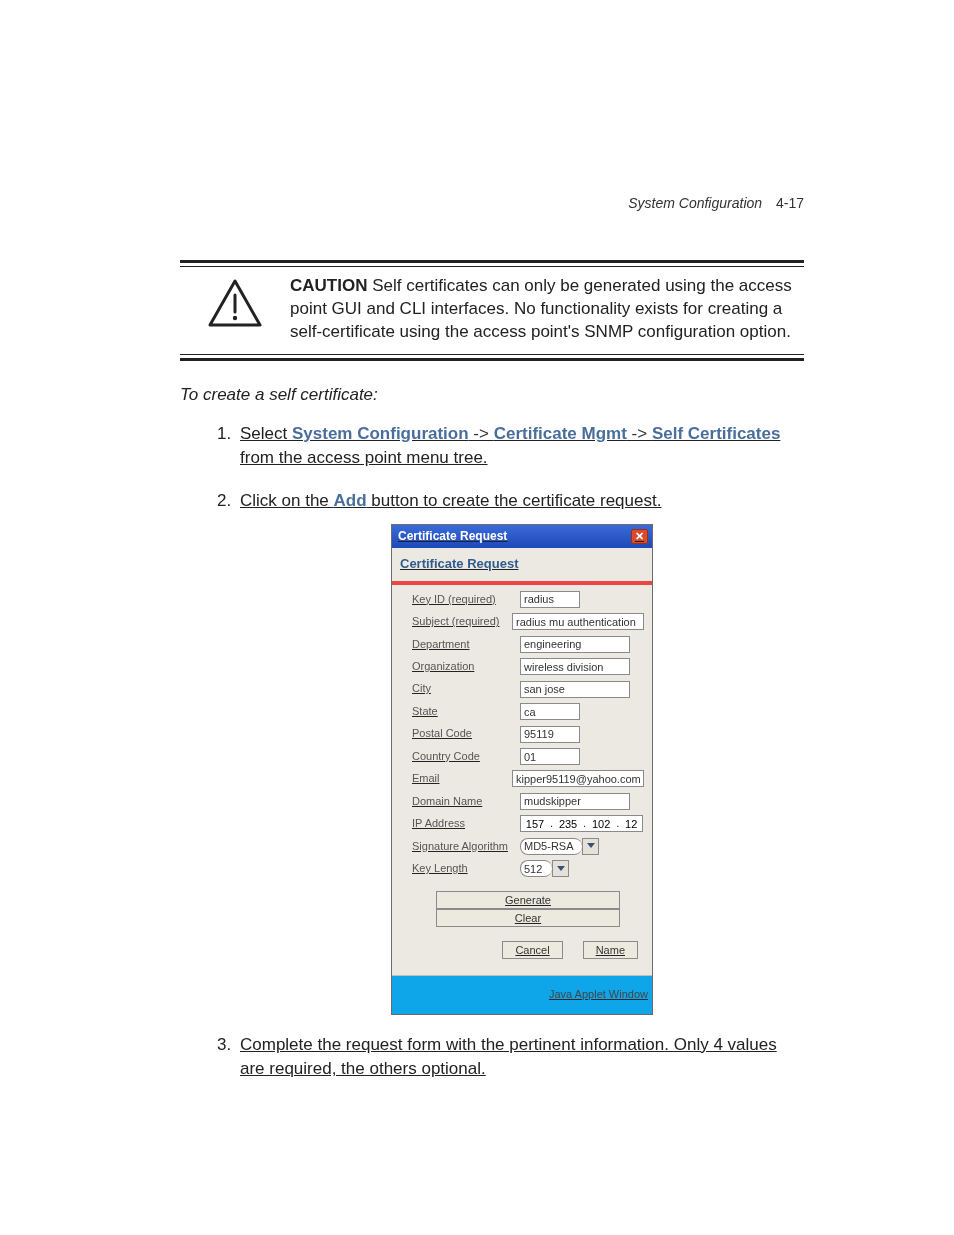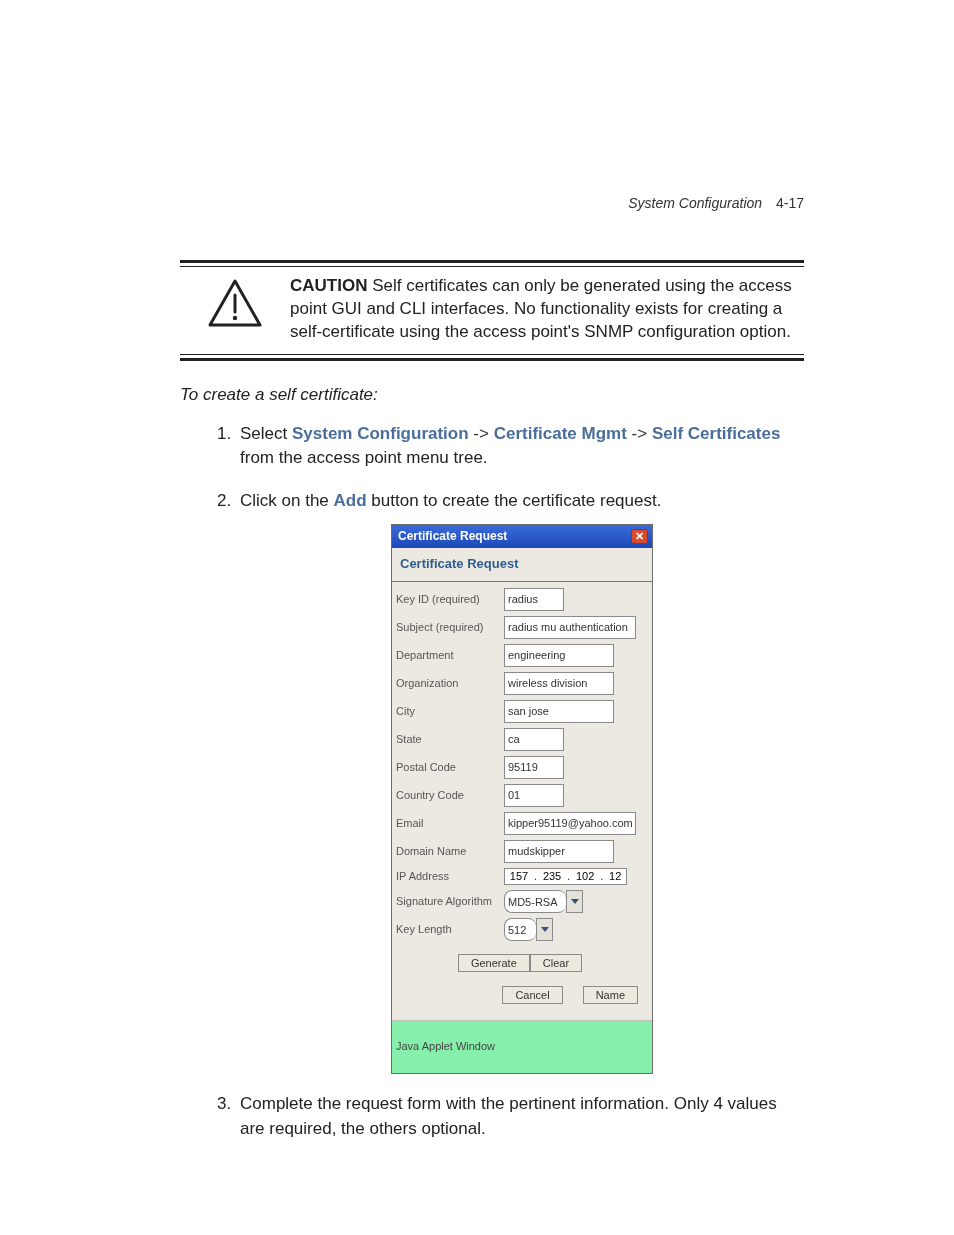--- a/index.html
+++ b/index.html
@@ -32,20 +32,21 @@
   }
   .caution-icon { flex: 0 0 54px; padding-top: 4px; }
   .caution-text { font-size: 17px; line-height: 1.35; }
   .caution-text .label { font-weight: bold; }
   .intro { font-size: 17px; margin: 24px 0 14px 0; font-style: italic; }
   ol.steps {
     list-style: decimal;
     margin: 17px 0 0 56px;
     padding: 0;
     font-size: 17px;
+    text-decoration: underline;
   }
   ol.steps > li { margin-bottom: 18px; line-height: 1.45; padding-left: 4px; }
   ol.steps > li::marker { font-weight: normal; }
   .kw { color: #4a6e9b; font-weight: bold; }
   .arrow { color: #333; }
   
   .dialog {
     width: 262px;
     margin: 10px auto 18px auto;
     border: 1px solid #6b6b6b;
@@ -72,43 +73,43 @@
     color: #fff; font-weight: bold; font-size: 11px; line-height: 1;
     border-radius: 2px;
   }
   .section-head {
     color: #2f5c8f;
     font-weight: bold;
     font-size: 13px;
     padding: 7px 8px;
   }
   .form-area {
-    border-top: 1px solid #ef4444;
-    padding: 6px 8px 10px 4px;
+    border-top: 4px solid #ef4444;
+    padding: 6px 8px 10px 20px;
   }
   .frow {
     display: flex;
     align-items: center;
     margin-bottom: 5px;
   }
   .flabel {
     width: 108px;
     color: #555;
     font-size: 11px;
   }
   .fval {
     flex: 1;
   }
   .tinput {
     border: 1px solid #8a8a8a;
     background: #fff;
     font-family: Tahoma, Arial, sans-serif;
     font-size: 11px;
     padding: 1px 3px;
-    height: 23px;
+    height: 17px;
     color: #333;
   }
   .w-sm { width: 60px; }
   .w-md { width: 110px; }
   .w-lg { width: 132px; }
   .ipbox {
     display: inline-flex;
     border: 1px solid #8a8a8a;
     background: #fff;
     height: 17px;
@@ -139,35 +140,37 @@
   .btn {
     border: 1px solid #8a8a8a;
     background: #eceade;
     font-family: Tahoma, Arial, sans-serif;
     font-size: 11px;
     padding: 2px 12px;
     color: #333;
   }
   .btnrow1 {
     display: flex;
-    justify-content: center;
+    justify-content: flex-end;
     padding: 8px 24px 0 24px;
+    flex-direction: column;
   }
   .btnrow2 {
     display: flex;
     justify-content: flex-end;
     gap: 20px;
     padding: 14px 6px 6px 6px;
   }
   .statusbar {
     border-top: 1px solid #bfbfb7;
-    padding: 18px 4px;
+    padding: 11px 4px;
     font-size: 11px;
     color: #444;
-    background: #86efac;
+    background: #0ea5e9;
+    text-align: right;
   }
 </style>
 </head>
 <body>
 
 <div class="running-head">
   <span class="title">System Configuration</span>
   <span>4-17</span>
 </div>
 

